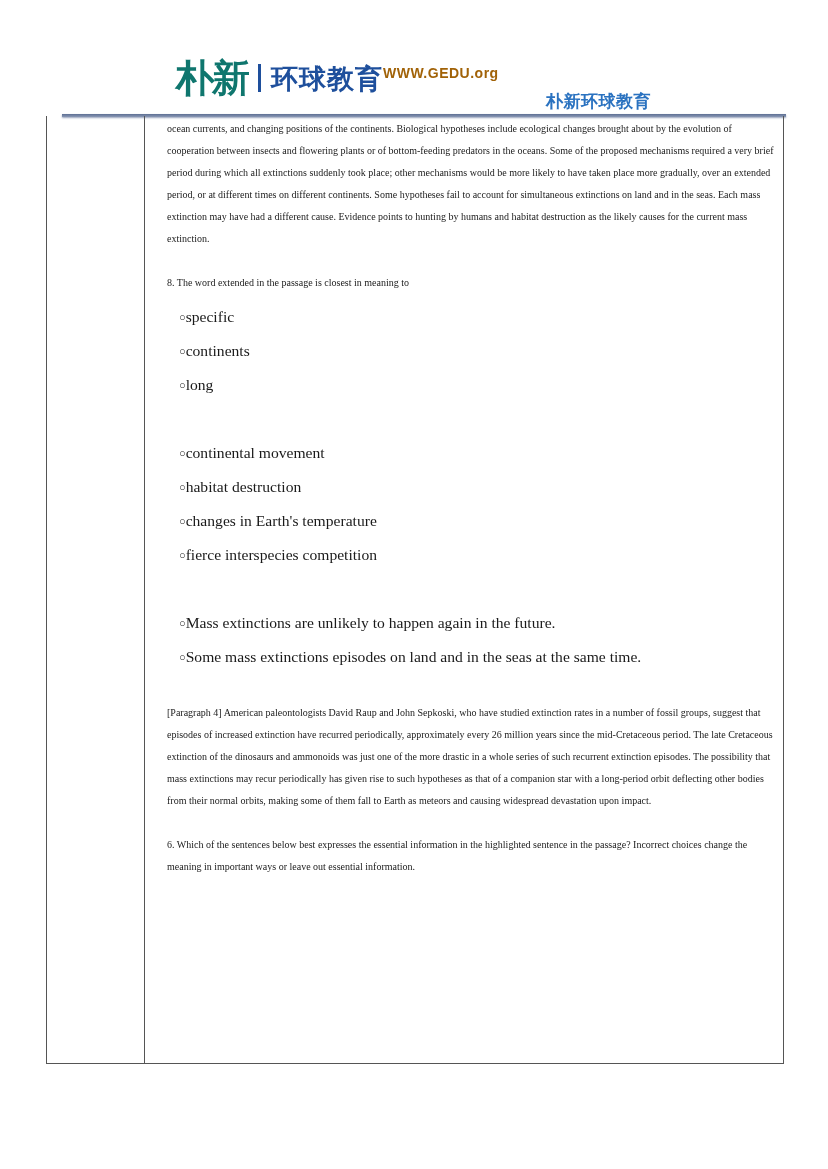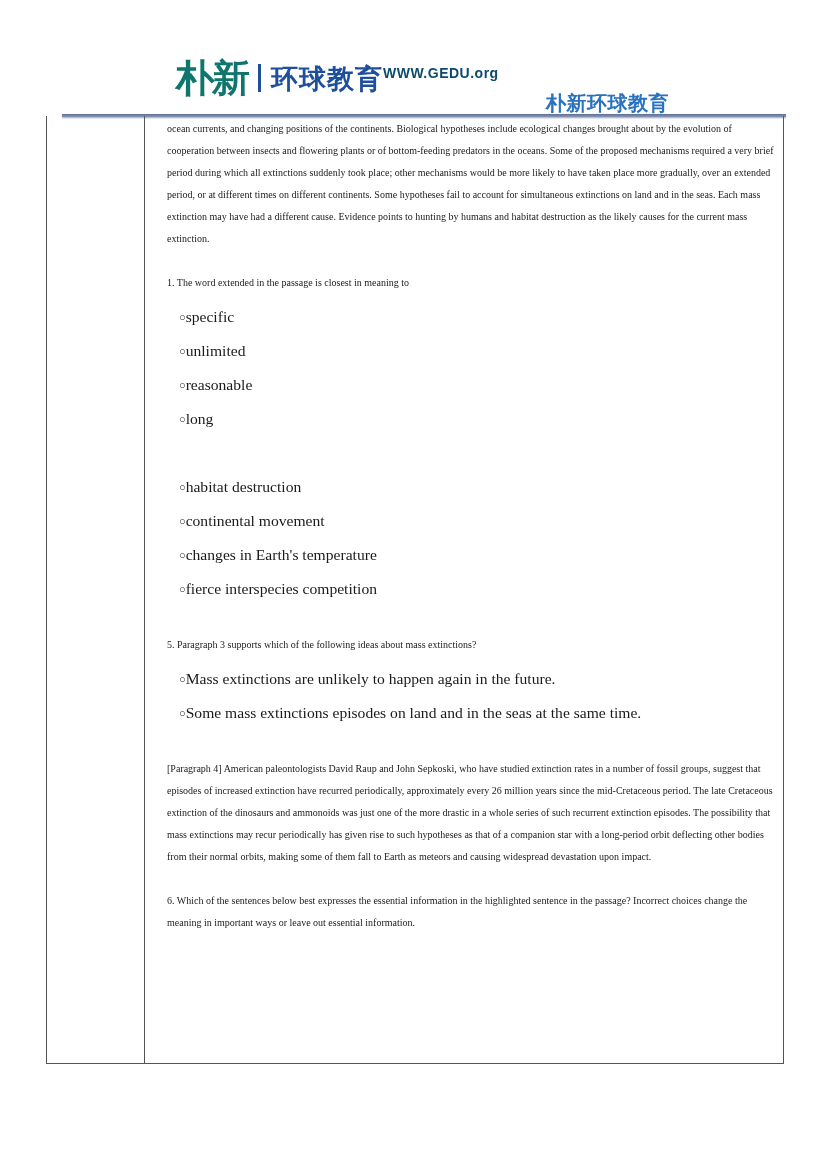--- a/index.html
+++ b/index.html
@@ -7,24 +7,24 @@
          font-family: "Liberation Serif", serif; color: #1a1a1a; }
 
   .logo { position: absolute; left: 176px; top: 56px; height: 44px; display: flex; align-items: center; }
   .logo-main { font-family: "DejaVu Sans", sans-serif; font-weight: bold; font-size: 38px;
                color: #0f766e; letter-spacing: -2px; line-height: 44px; }
   .logo-sep { width: 3px; height: 28px; background: #1e4f9c; margin: 0 10px 0 10px; }
   .logo-right { display: flex; line-height: 1; }
   .logo-cn { font-family: "DejaVu Sans", sans-serif; font-weight: bold; font-size: 27px;
              color: #1e4f9c; letter-spacing: 1px; }
   .logo-url { font-family: "Liberation Sans", sans-serif; font-weight: bold; font-size: 14px;
-              color: #0c4a6e; margin-top: 1px; letter-spacing: 0.5px; }
+              color: #a16207; margin-top: 1px; letter-spacing: 0.5px; }
 
   .header-brand { position: absolute; left: 546px; top: 90px; font-family: "DejaVu Sans", sans-serif;
-                  font-weight: bold; font-size: 20px; color: #2a72c0; letter-spacing: 0.5px; }
+                  font-weight: bold; font-size: 17px; color: #2a72c0; letter-spacing: 0.5px; }
 
   .header-rule { position: absolute; left: 62px; top: 114px; width: 724px; height: 3px;
                  background: linear-gradient(#5d6f93, #8a98b5); box-shadow: 0 1px 2px #9aa5bd; }
 
   .table { position: absolute; left: 46px; top: 116px; width: 738px; height: 948px;
            border: 1px solid #555; border-top: none; box-sizing: border-box; }
   .col-left { position: absolute; left: 0; top: 0; width: 98px; height: 100%;
               border-right: 1px solid #555; box-sizing: border-box; }
   .col-right { position: absolute; left: 120px; top: 2px; width: 610px; }
 
@@ -49,38 +49,36 @@
 <div class="header-rule"></div>
 
 <div class="table">
   <div class="col-left"></div>
   <div class="col-right">
 
     <p class="para">ocean currents, and changing positions of the continents. Biological hypotheses include ecological changes brought about by the evolution of cooperation between insects and flowering plants or of bottom-feeding predators in the oceans. Some of the proposed mechanisms required a very brief period during which all extinctions suddenly took place; other mechanisms would be more likely to have taken place more gradually, over an extended period, or at different times on different continents. Some hypotheses fail to account for simultaneous extinctions on land and in the seas. Each mass extinction may have had a different cause. Evidence points to hunting by humans and habitat destruction as the likely causes for the current mass extinction.</p>
     <div class="gap"></div>
 
     <div>
-      <p class="para"> 1. The word extended in the passage is closest in meaning to</p>
+      <p class="para"> 8. The word extended in the passage is closest in meaning to</p>
       <p class="opt"><span class="radio">○</span><span>specific</span></p>
-      <p class="opt"><span class="radio">○</span><span>unlimited</span></p>
-      <p class="opt"><span class="radio">○</span><span>reasonable</span></p>
+      <p class="opt"><span class="radio">○</span><span>continents</span></p>
       <p class="opt"><span class="radio">○</span><span>long</span></p>
     </div>
     <div class="gap"></div>
 
     <div>
+      <p class="opt"><span class="radio">○</span><span>continental movement</span></p>
       <p class="opt"><span class="radio">○</span><span>habitat destruction</span></p>
-      <p class="opt"><span class="radio">○</span><span>continental movement</span></p>
       <p class="opt"><span class="radio">○</span><span>changes in Earth's temperature</span></p>
       <p class="opt"><span class="radio">○</span><span>fierce interspecies competition</span></p>
     </div>
     <div class="gap"></div>
 
     <div>
-      <p class="para">5. Paragraph 3 supports which of the following ideas about mass extinctions?</p>
       <p class="opt"><span class="radio">○</span><span>Mass extinctions are unlikely to happen again in the future.</span></p>
       <p class="opt"><span class="radio">○</span><span>Some mass extinctions episodes on land and in the seas at the same time.</span></p>
     </div>
     <div class="gap"></div>
 
     <p class="para">[Paragraph 4] American paleontologists David Raup and John Sepkoski, who have studied extinction rates in a number of fossil groups, suggest that episodes of increased extinction have recurred periodically, approximately every 26 million years since the mid-Cretaceous period. The late Cretaceous extinction of the dinosaurs and ammonoids was just one of the more drastic in a whole series of such recurrent extinction episodes. The possibility that mass extinctions may recur periodically has given rise to such hypotheses as that of a companion star with a long-period orbit deflecting other bodies from their normal orbits, making some of them fall to Earth as meteors and causing widespread devastation upon impact.</p>
     <div class="gap"></div>
 
     <p class="para">6. Which of the sentences below best expresses the essential information in the highlighted sentence in the passage? Incorrect choices change the meaning in important ways or leave out essential information.</p>
   </div>

